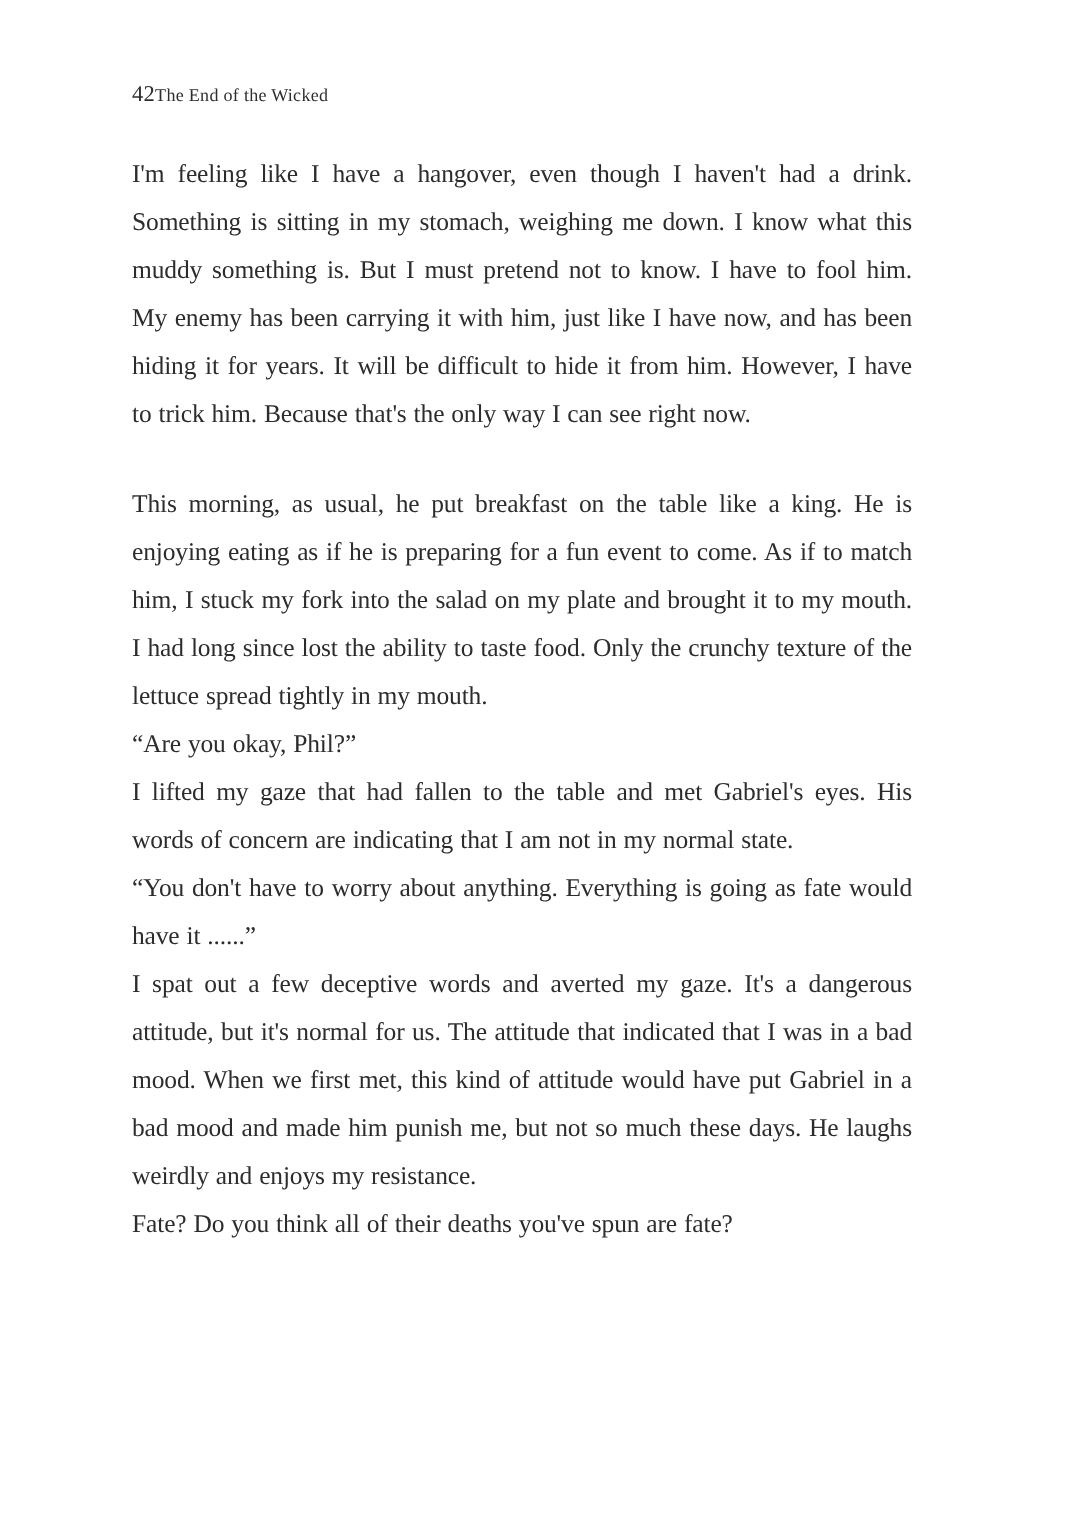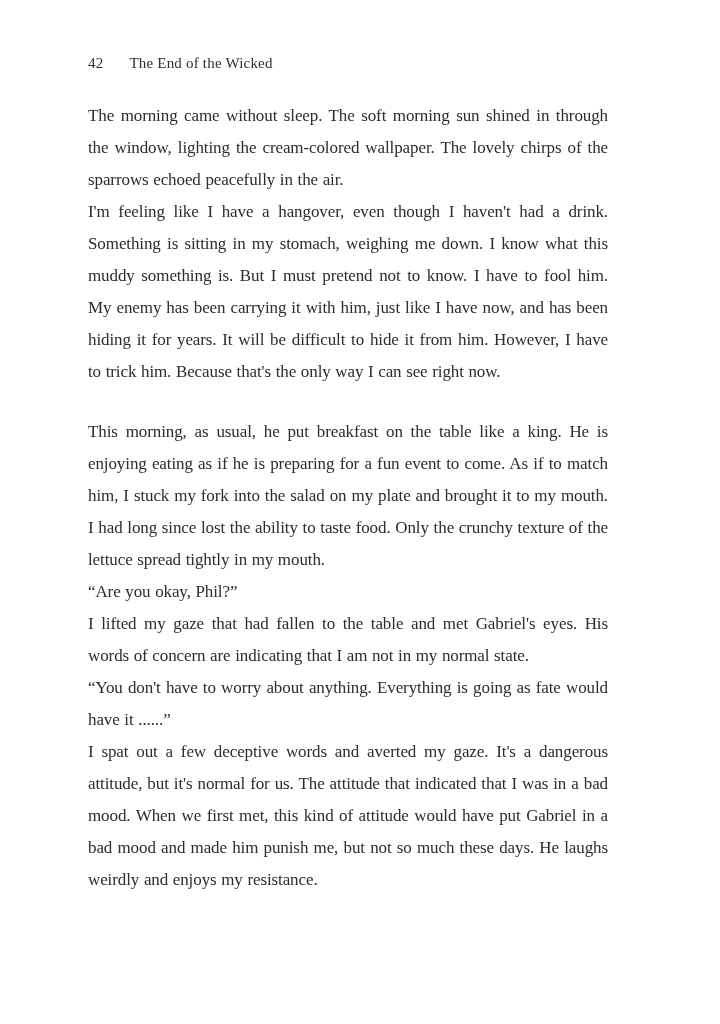--- a/index.html
+++ b/index.html
@@ -16,32 +16,32 @@
   .page {
     box-sizing: border-box;
     width: 720px;
     height: 1024px;
     padding: 52px 112px 0 88px;
     background: #ffffff;
   }
   .running-header {
     display: flex;
     align-items: baseline;
-    gap: 26px;
+    gap: 0;
     font-size: 16px;
     line-height: 22px;
     color: #2e2e2e;
     letter-spacing: 0.2px;
     margin-bottom: 26px;
   }
   .page-number {
     font-size: 15px;
   }
   .book-title {
-    font-size: 15px;
+    font-size: 12px;
   }
   .body-text {
     width: 520px;
     color: #2c2c2c;
   }
   .body-text p {
     margin: 0;
     font-size: 17px;
     line-height: 32px;
     text-align: justify;
@@ -55,21 +55,21 @@
 </head>
 <body>
 
 <div class="page">
   <div class="running-header">
     <span class="page-number">42</span>
     <span class="book-title">The End of the Wicked</span>
   </div>
   <div class="body-text">
 
-  <p>The morning came without sleep. The soft morning sun shined in through the window, lighting the cream-colored wallpaper. The lovely chirps of the sparrows echoed peacefully in the air.</p>
       <p>I'm feeling like I have a hangover, even though I haven't had a drink. Something is sitting in my stomach, weighing me down. I know what this muddy something is. But I must pretend not to know. I have to fool him. My enemy has been carrying it with him, just like I have now, and has been hiding it for years. It will be difficult to hide it from him. However, I have to trick him. Because that's the only way I can see right now.</p>
       <p class="gap-before">This morning, as usual, he put breakfast on the table like a king. He is enjoying eating as if he is preparing for a fun event to come. As if to match him, I stuck my fork into the salad on my plate and brought it to my mouth. I had long since lost the ability to taste food. Only the crunchy texture of the lettuce spread tightly in my mouth.</p>
       <p>“Are you okay, Phil?”</p>
       <p>I lifted my gaze that had fallen to the table and met Gabriel's eyes. His words of concern are indicating that I am not in my normal state.</p>
       <p>“You don't have to worry about anything. Everything is going as fate would have it ......”</p>
       <p>I spat out a few deceptive words and averted my gaze. It's a dangerous attitude, but it's normal for us. The attitude that indicated that I was in a bad mood. When we first met, this kind of attitude would have put Gabriel in a bad mood and made him punish me, but not so much these days. He laughs weirdly and enjoys my resistance.</p>
+      <p>Fate? Do you think all of their deaths you've spun are fate?</p>
     </div>
 </div>
 
 </body></html>

